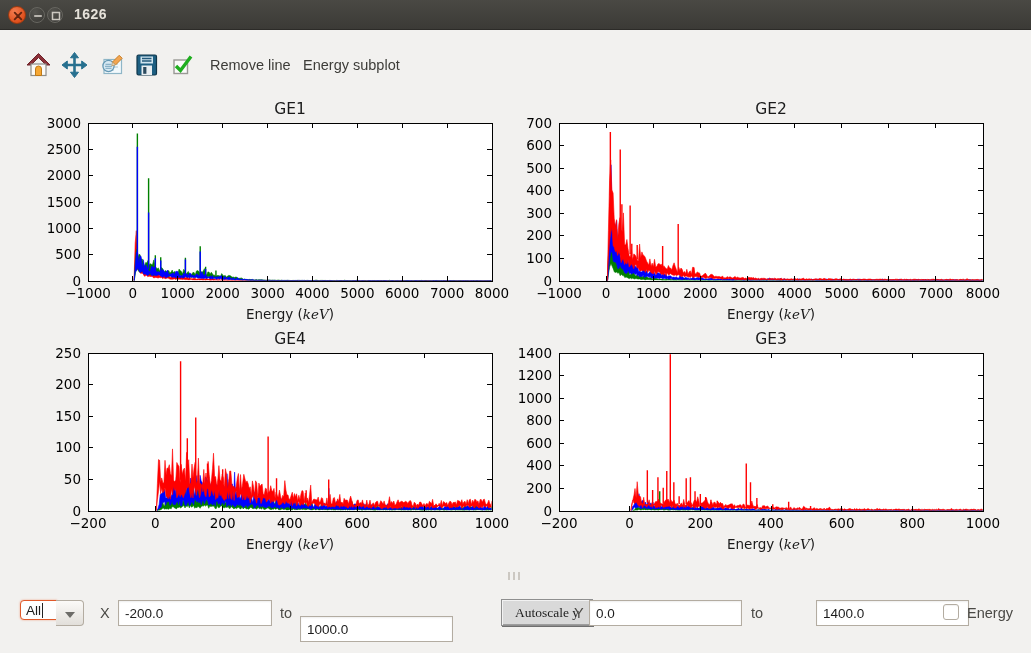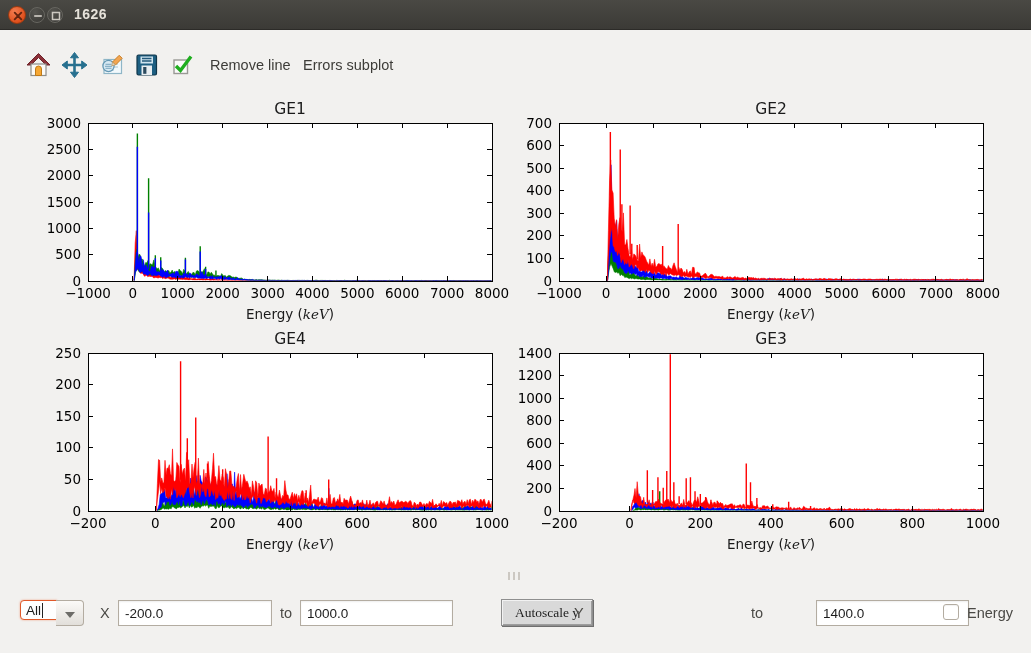--- a/index.html
+++ b/index.html
@@ -118,21 +118,21 @@
       <rect x="10.2" y="15.5" width="3.2" height="6.8" fill="#2b4a5e"></rect>
     </svg>
   </div>
   <div class="tool" style="left:169px;">
     <svg width="27" height="28" viewBox="0 0 27 27">
       <rect x="5" y="8.5" width="13.5" height="13.5" fill="#fbfbfa" stroke="#9a9995" stroke-width="1.4"></rect>
       <path d="M7,14.5 L11.5,19 L22,5" fill="none" stroke="#1fae1f" stroke-width="3.4"></path>
     </svg>
   </div>
   <span class="tool-text" style="left:210px;">Remove line</span>
-  <span class="tool-text" style="left:303px;">Errors subplot</span>
+  <span class="tool-text" style="left:303px;">Energy subplot</span>
 
   <div class="plot" id="plot0" style="left:10px; top:95px; width:505px; height:230px;">
       <svg width="505" height="230">
         <rect x="78" y="28" width="404" height="158" fill="#ffffff"></rect>
         <clipPath id="clip0">
           <rect x="78.5" y="28.5" width="403" height="157"></rect>
         </clipPath>
         <g clip-path="url(#clip0)">
           <path d="M124.0,186.0L125.2,148.0L126.3,135.7L127.5,160.3L128.6,162.7L129.8,168.9L130.9,173.0L132.1,174.5L133.2,172.5L134.4,171.0L135.5,174.2L136.7,175.0L137.8,176.7L139.0,173.6L140.1,175.6L141.3,176.9L142.4,176.9L143.6,177.3L144.7,177.1L145.9,176.6L147.0,177.7L148.2,178.2L149.3,180.6L150.5,181.0L151.6,178.4L152.8,180.2L153.9,177.3L155.1,179.0L156.2,179.2L157.4,181.4L158.5,181.1L159.7,182.0L160.8,182.4L162.0,180.4L163.1,182.2L164.3,180.9L165.5,182.3L166.6,182.1L167.8,182.6L168.9,182.1L170.1,181.6L171.2,181.2L172.4,182.5L173.5,182.0L174.7,182.1L175.8,183.0L177.0,181.4L178.1,183.4L179.3,181.9L180.4,183.5L181.6,183.7L182.7,183.7L183.9,183.2L185.0,183.2L186.2,184.2L187.3,184.0L188.5,183.7L189.6,183.4L190.8,184.1L191.9,183.5L193.1,183.4L194.2,184.4L195.4,183.5L196.5,183.7L197.7,184.0L198.8,184.3L200.0,183.8L201.1,183.5L202.3,183.9L203.4,183.9L204.6,184.0L205.7,184.7L206.9,184.4L208.0,184.7L209.2,184.5L210.3,184.9L211.5,184.8L212.6,184.7L213.8,184.8L214.9,184.6L216.1,184.5L217.2,185.1L218.4,185.1L219.6,184.6L220.7,184.7L221.9,185.1L223.0,185.0L224.2,184.4L225.3,185.2L226.5,185.2L227.6,184.9L228.8,185.0L229.9,184.9L231.1,185.2L232.2,185.2L233.4,185.4L234.5,185.4L235.7,185.1L236.8,185.3L238.0,185.4L239.1,185.4L240.3,185.5L241.4,185.3L242.6,185.4L243.7,185.4L244.9,185.4L246.0,185.4L247.2,185.5L248.3,185.5L249.5,185.5L250.6,185.6L251.8,185.5L252.9,185.5L254.1,185.6L255.2,185.5L256.4,185.4L257.5,185.6L258.7,185.4L259.8,185.6L261.0,185.5L262.1,185.5L263.3,185.6L264.4,185.5L265.6,185.6L266.7,185.5L267.9,185.5L269.0,185.6L270.2,185.6L271.4,185.6L272.5,185.7L273.7,185.6L274.8,185.7L276.0,185.5L277.1,185.6L278.3,185.5L279.4,185.6L280.6,185.6L281.7,185.6L282.9,185.5L284.0,185.7L285.2,185.6L286.3,185.6L287.5,185.6L288.6,185.7L289.8,185.4L290.9,185.7L292.1,185.7L293.2,185.7L294.4,185.6L295.5,185.6L296.7,185.6L297.8,185.6L299.0,185.6L300.1,185.5L301.3,185.7L302.4,185.7L303.6,185.6L304.7,185.7L305.9,185.7L307.0,185.6L308.2,185.5L309.3,185.7L310.5,185.7L311.6,185.7L312.8,185.6L313.9,185.6L315.1,185.6L316.2,185.7L317.4,185.5L318.5,185.7L319.7,185.6L320.8,185.6L322.0,185.7L323.1,185.7L324.3,185.6L325.5,185.7L326.6,185.7L327.8,185.7L328.9,185.7L330.1,185.6L331.2,185.6L332.4,185.6L333.5,185.7L334.7,185.7L335.8,185.7L337.0,185.6L338.1,185.7L339.3,185.7L340.4,185.7L341.6,185.7L342.7,185.7L343.9,185.6L345.0,185.6L346.2,185.7L347.3,185.7L348.5,185.6L349.6,185.7L350.8,185.7L351.9,185.7L353.1,185.6L354.2,185.7L355.4,185.6L356.5,185.7L357.7,185.7L358.8,185.5L360.0,185.8L361.1,185.7L362.3,185.8L363.4,185.7L364.6,185.7L365.7,185.7L366.9,185.7L368.0,185.7L369.2,185.7L370.3,185.5L371.5,185.6L372.6,185.8L373.8,185.5L374.9,185.6L376.1,185.7L377.3,185.7L378.4,185.6L379.6,185.8L380.7,185.7L381.9,185.7L383.0,185.7L384.2,185.7L385.3,185.7L386.5,185.7L387.6,185.8L388.8,185.8L389.9,185.6L391.1,185.7L392.2,185.6L393.4,185.7L394.5,185.6L395.7,185.7L396.8,185.7L398.0,185.7L399.1,185.7L400.3,185.8L401.4,185.8L402.6,185.7L403.7,185.7L404.9,185.7L406.0,185.7L407.2,185.7L408.3,185.7L409.5,185.6L410.6,185.7L411.8,185.7L412.9,185.7L414.1,185.7L415.2,185.5L416.4,185.6L417.5,185.5L418.7,185.5L419.8,185.7L421.0,185.8L422.1,185.8L423.3,185.7L424.4,185.7L425.6,185.7L426.7,185.7L427.9,185.7L429.0,185.8L430.2,185.7L431.4,185.8L432.5,185.8L433.7,185.6L434.8,185.7L436.0,185.7L437.1,185.7L438.3,185.7L439.4,185.8L440.6,185.8L441.7,185.7L442.9,185.8L444.0,185.7L445.2,185.7L446.3,185.8L447.5,185.7L448.6,185.7L449.8,185.7L450.9,185.7L452.1,185.7L453.2,185.7L454.4,185.7L455.5,185.7L456.7,185.7L457.8,185.7L459.0,185.7L460.1,185.8L461.3,185.8L462.4,185.7L463.6,185.7L464.7,185.8L465.9,185.7L467.0,185.7L468.2,185.7L469.3,185.8L470.5,185.8L471.6,185.7L472.8,185.7L473.9,185.7L475.1,185.8L476.2,185.7L477.4,185.7L478.5,185.7L479.7,185.7L480.8,185.7L482.0,185.8L482.0,185.9L480.8,185.9L479.7,185.9L478.5,185.9L477.4,185.9L476.2,185.9L475.1,185.9L473.9,185.9L472.8,185.9L471.6,185.9L470.5,185.9L469.3,185.9L468.2,185.9L467.0,185.9L465.9,185.9L464.7,185.9L463.6,185.9L462.4,185.9L461.3,185.9L460.1,185.9L459.0,185.9L457.8,185.9L456.7,185.9L455.5,185.9L454.4,185.9L453.2,185.9L452.1,185.9L450.9,185.9L449.8,185.9L448.6,185.9L447.5,185.9L446.3,185.9L445.2,185.9L444.0,185.9L442.9,185.9L441.7,185.9L440.6,185.9L439.4,185.9L438.3,185.9L437.1,185.9L436.0,185.9L434.8,185.9L433.7,185.9L432.5,185.8L431.4,185.8L430.2,185.8L429.0,185.9L427.9,185.9L426.7,185.9L425.6,185.9L424.4,185.9L423.3,185.9L422.1,185.9L421.0,185.9L419.8,185.8L418.7,185.9L417.5,185.9L416.4,185.9L415.2,185.9L414.1,185.9L412.9,185.9L411.8,185.9L410.6,185.8L409.5,185.9L408.3,185.9L407.2,185.9L406.0,185.9L404.9,185.9L403.7,185.9L402.6,185.9L401.4,185.9L400.3,185.9L399.1,185.9L398.0,185.9L396.8,185.9L395.7,185.9L394.5,185.9L393.4,185.9L392.2,185.8L391.1,185.9L389.9,185.9L388.8,185.9L387.6,185.9L386.5,185.9L385.3,185.9L384.2,185.9L383.0,185.9L381.9,185.9L380.7,185.9L379.6,185.8L378.4,185.8L377.3,185.9L376.1,185.9L374.9,185.9L373.8,185.9L372.6,185.8L371.5,185.9L370.3,185.9L369.2,185.8L368.0,185.9L366.9,185.8L365.7,185.9L364.6,185.9L363.4,185.8L362.3,185.9L361.1,185.8L360.0,185.9L358.8,185.9L357.7,185.9L356.5,185.9L355.4,185.9L354.2,185.9L353.1,185.9L351.9,185.9L350.8,185.9L349.6,185.9L348.5,185.9L347.3,185.9L346.2,185.9L345.0,185.9L343.9,185.9L342.7,185.9L341.6,185.8L340.4,185.8L339.3,185.9L338.1,185.9L337.0,185.9L335.8,185.9L334.7,185.8L333.5,185.9L332.4,185.8L331.2,185.9L330.1,185.8L328.9,185.8L327.8,185.9L326.6,185.9L325.5,185.9L324.3,185.8L323.1,185.8L322.0,185.8L320.8,185.9L319.7,185.9L318.5,185.9L317.4,185.9L316.2,185.8L315.1,185.9L313.9,185.9L312.8,185.8L311.6,185.8L310.5,185.9L309.3,185.8L308.2,185.8L307.0,185.8L305.9,185.9L304.7,185.9L303.6,185.8L302.4,185.8L301.3,185.8L300.1,185.8L299.0,185.8L297.8,185.8L296.7,185.8L295.5,185.9L294.4,185.8L293.2,185.8L292.1,185.8L290.9,185.8L289.8,185.8L288.6,185.8L287.5,185.9L286.3,185.9L285.2,185.8L284.0,185.8L282.9,185.8L281.7,185.8L280.6,185.8L279.4,185.8L278.3,185.8L277.1,185.8L276.0,185.8L274.8,185.8L273.7,185.8L272.5,185.8L271.4,185.8L270.2,185.8L269.0,185.8L267.9,185.8L266.7,185.8L265.6,185.8L264.4,185.8L263.3,185.8L262.1,185.8L261.0,185.8L259.8,185.8L258.7,185.8L257.5,185.7L256.4,185.8L255.2,185.8L254.1,185.8L252.9,185.8L251.8,185.8L250.6,185.8L249.5,185.8L248.3,185.7L247.2,185.7L246.0,185.7L244.9,185.7L243.7,185.7L242.6,185.7L241.4,185.8L240.3,185.8L239.1,185.7L238.0,185.7L236.8,185.6L235.7,185.7L234.5,185.7L233.4,185.6L232.2,185.7L231.1,185.7L229.9,185.6L228.8,185.5L227.6,185.6L226.5,185.7L225.3,185.6L224.2,185.5L223.0,185.6L221.9,185.6L220.7,185.5L219.6,185.4L218.4,185.6L217.2,185.4L216.1,185.4L214.9,185.5L213.8,185.5L212.6,185.3L211.5,185.3L210.3,185.3L209.2,185.3L208.0,185.5L206.9,185.3L205.7,185.2L204.6,185.2L203.4,185.4L202.3,185.1L201.1,185.4L200.0,185.4L198.8,185.0L197.7,185.0L196.5,185.1L195.4,185.3L194.2,184.9L193.1,185.2L191.9,184.9L190.8,184.9L189.6,185.1L188.5,184.8L187.3,185.0L186.2,185.0L185.0,185.0L183.9,184.9L182.7,184.9L181.6,184.6L180.4,184.6L179.3,184.9L178.1,184.9L177.0,184.5L175.8,184.8L174.7,184.5L173.5,184.3L172.4,184.6L171.2,184.2L170.1,184.3L168.9,184.1L167.8,184.6L166.6,184.0L165.5,184.5L164.3,183.7L163.1,184.2L162.0,184.2L160.8,184.3L159.7,184.0L158.5,183.3L157.4,183.1L156.2,183.4L155.1,183.7L153.9,182.7L152.8,183.7L151.6,182.6L150.5,182.7L149.3,182.4L148.2,183.0L147.0,182.7L145.9,182.3L144.7,182.7L143.6,182.9L142.4,181.6L141.3,181.4L140.1,181.4L139.0,181.1L137.8,181.8L136.7,180.0L135.5,180.8L134.4,181.3L133.2,178.9L132.1,178.0L130.9,178.5L129.8,177.5L128.6,175.1L127.5,174.5L126.3,166.0L125.2,170.3L124.0,186.0Z" fill="#ff0000" stroke="#ff0000" stroke-width="0.6"></path>
           <path d="M124.2,186.0L125.4,165.9L126.5,154.3L127.7,166.8L128.8,159.6L130.0,159.6L131.1,164.1L132.3,164.1L133.4,167.8L134.6,171.5L135.7,167.5L136.9,168.0L138.0,165.5L139.2,170.2L140.3,168.7L141.5,169.4L142.6,169.4L143.8,164.9L144.9,170.9L146.1,172.7L147.2,173.7L148.4,172.9L149.5,176.2L150.7,173.2L151.8,172.6L153.0,174.2L154.1,177.6L155.3,175.4L156.4,176.5L157.6,176.5L158.7,175.5L159.9,178.1L161.0,177.3L162.2,175.1L163.3,177.8L164.5,176.4L165.6,178.3L166.8,177.7L167.9,178.6L169.1,174.0L170.3,175.8L171.4,176.5L172.6,178.9L173.7,174.3L174.9,176.0L176.0,179.2L177.2,177.8L178.3,176.4L179.5,178.9L180.6,180.0L181.8,179.2L182.9,177.4L184.1,177.6L185.2,180.1L186.4,176.1L187.5,175.6L188.7,176.3L189.8,178.0L191.0,176.3L192.1,177.8L193.3,176.0L194.4,173.6L195.6,179.2L196.7,179.8L197.9,176.9L199.0,177.1L200.2,179.2L201.3,177.2L202.5,178.9L203.6,180.3L204.8,180.2L205.9,180.8L207.1,180.6L208.2,180.6L209.4,180.8L210.5,181.4L211.7,178.6L212.8,180.2L214.0,181.2L215.1,180.3L216.3,182.2L217.4,181.3L218.6,180.4L219.7,180.5L220.9,181.0L222.0,182.3L223.2,182.0L224.3,182.5L225.5,182.1L226.6,182.0L227.8,183.8L228.9,183.3L230.1,183.3L231.2,182.9L232.4,183.4L233.5,184.5L234.7,183.9L235.8,184.7L237.0,184.5L238.1,184.9L239.3,184.4L240.4,184.6L241.6,184.6L242.7,184.8L243.9,184.9L245.0,185.1L246.2,184.6L247.3,185.0L248.5,184.7L249.6,184.7L250.8,184.8L251.9,184.8L253.1,185.0L254.2,185.0L255.4,185.1L256.5,185.3L257.7,185.4L258.8,185.0L260.0,185.0L261.1,185.3L262.3,185.1L263.4,185.2L264.6,185.2L265.7,185.2L266.9,185.4L268.0,185.0L269.2,185.2L270.3,185.5L271.5,185.1L272.6,185.5L273.8,185.5L274.9,185.3L276.1,185.5L277.2,185.3L278.4,185.4L279.5,185.4L280.7,185.5L281.8,185.5L283.0,185.4L284.1,185.4L285.3,185.6L286.4,185.6L287.6,185.3L288.7,185.4L289.9,185.5L291.0,185.4L292.2,185.4L293.3,185.5L294.5,185.4L295.6,185.5L296.8,185.4L297.9,185.4L299.1,185.6L300.2,185.6L301.4,185.6L302.5,185.6L303.7,185.5L304.8,185.4L306.0,185.1L307.1,185.3L308.3,185.5L309.4,185.5L310.6,185.4L311.7,185.4L312.9,185.4L314.0,185.5L315.2,185.4L316.3,185.6L317.5,185.6L318.6,185.6L319.8,185.4L320.9,185.5L322.1,185.6L323.2,185.5L324.4,185.5L325.5,185.7L326.7,185.4L327.9,185.5L329.0,185.5L330.2,185.6L331.3,185.5L332.5,185.5L333.6,185.5L334.8,185.2L335.9,185.6L337.1,185.5L338.2,185.5L339.4,185.5L340.5,185.6L341.7,185.6L342.8,185.6L344.0,185.5L345.1,185.7L346.3,185.3L347.4,185.6L348.6,185.6L349.7,185.7L350.9,185.7L352.0,185.5L353.2,185.7L354.3,185.5L355.5,185.5L356.6,185.7L357.8,185.6L358.9,185.6L360.1,185.6L361.2,185.7L362.4,185.5L363.5,185.5L364.7,185.5L365.8,185.7L367.0,185.5L368.1,185.6L369.3,185.5L370.4,185.7L371.6,185.6L372.7,185.5L373.9,185.6L375.0,185.7L376.2,185.7L377.3,185.7L378.5,185.5L379.6,185.3L380.8,185.7L381.9,185.6L383.1,185.6L384.2,185.7L385.4,185.6L386.5,185.7L387.7,185.5L388.8,185.6L390.0,185.7L391.1,185.7L392.3,185.7L393.4,185.5L394.6,185.7L395.7,185.5L396.9,185.5L398.0,185.5L399.2,185.6L400.3,185.7L401.5,185.6L402.6,185.6L403.8,185.6L404.9,185.7L406.1,185.6L407.2,185.7L408.4,185.6L409.5,185.6L410.7,185.5L411.8,185.4L413.0,185.7L414.1,185.7L415.3,185.6L416.4,185.5L417.6,185.7L418.7,185.7L419.9,185.7L421.0,185.6L422.2,185.7L423.3,185.6L424.5,185.7L425.6,185.5L426.8,185.5L427.9,185.6L429.1,185.6L430.2,185.7L431.4,185.6L432.5,185.7L433.7,185.6L434.8,185.7L436.0,185.7L437.1,185.7L438.3,185.7L439.4,185.6L440.6,185.6L441.7,185.6L442.9,185.6L444.0,185.4L445.2,185.7L446.3,185.6L447.5,185.7L448.6,185.6L449.8,185.6L450.9,185.6L452.1,185.7L453.2,185.7L454.4,185.7L455.5,185.6L456.7,185.7L457.8,185.6L459.0,185.7L460.1,185.8L461.3,185.7L462.4,185.8L463.6,185.6L464.7,185.8L465.9,185.7L467.0,185.4L468.2,185.8L469.3,185.7L470.5,185.6L471.6,185.7L472.8,185.8L473.9,185.7L475.1,185.8L476.2,185.7L477.4,185.7L478.5,185.8L479.7,185.7L480.8,185.6L482.0,185.7L482.0,185.9L480.8,185.9L479.7,185.9L478.5,185.9L477.4,185.9L476.2,185.8L475.1,185.9L473.9,185.8L472.8,185.8L471.6,185.8L470.5,185.8L469.3,185.8L468.2,185.8L467.0,185.9L465.9,185.8L464.7,185.8L463.6,185.9L462.4,185.8L461.3,185.8L460.1,185.8L459.0,185.8L457.8,185.8L456.7,185.9L455.5,185.8L454.4,185.8L453.2,185.8L452.1,185.8L450.9,185.9L449.8,185.8L448.6,185.8L447.5,185.8L446.3,185.8L445.2,185.8L444.0,185.8L442.9,185.8L441.7,185.8L440.6,185.9L439.4,185.8L438.3,185.8L437.1,185.8L436.0,185.8L434.8,185.8L433.7,185.9L432.5,185.8L431.4,185.8L430.2,185.9L429.1,185.8L427.9,185.8L426.8,185.8L425.6,185.8L424.5,185.9L423.3,185.9L422.2,185.8L421.0,185.8L419.9,185.9L418.7,185.8L417.6,185.8L416.4,185.8L415.3,185.8L414.1,185.8L413.0,185.8L411.8,185.8L410.7,185.8L409.5,185.8L408.4,185.8L407.2,185.8L406.1,185.8L404.9,185.9L403.8,185.8L402.6,185.8L401.5,185.8L400.3,185.8L399.2,185.8L398.0,185.8L396.9,185.9L395.7,185.9L394.6,185.8L393.4,185.8L392.3,185.8L391.1,185.8L390.0,185.8L388.8,185.8L387.7,185.8L386.5,185.8L385.4,185.8L384.2,185.8L383.1,185.8L381.9,185.8L380.8,185.8L379.6,185.8L378.5,185.8L377.3,185.8L376.2,185.8L375.0,185.8L373.9,185.8L372.7,185.8L371.6,185.8L370.4,185.8L369.3,185.8L368.1,185.8L367.0,185.8L365.8,185.8L364.7,185.8L363.5,185.8L362.4,185.8L361.2,185.8L360.1,185.8L358.9,185.8L357.8,185.7L356.6,185.8L355.5,185.8L354.3,185.8L353.2,185.8L352.0,185.8L350.9,185.8L349.7,185.8L348.6,185.8L347.4,185.8L346.3,185.8L345.1,185.8L344.0,185.8L342.8,185.8L341.7,185.8L340.5,185.8L339.4,185.7L338.2,185.8L337.1,185.8L335.9,185.8L334.8,185.8L333.6,185.8L332.5,185.8L331.3,185.8L330.2,185.7L329.0,185.8L327.9,185.8L326.7,185.8L325.5,185.7L324.4,185.8L323.2,185.8L322.1,185.7L320.9,185.8L319.8,185.8L318.6,185.8L317.5,185.8L316.3,185.8L315.2,185.7L314.0,185.8L312.9,185.8L311.7,185.8L310.6,185.8L309.4,185.7L308.3,185.7L307.1,185.8L306.0,185.8L304.8,185.7L303.7,185.7L302.5,185.7L301.4,185.8L300.2,185.7L299.1,185.7L297.9,185.7L296.8,185.8L295.6,185.7L294.5,185.7L293.3,185.7L292.2,185.7L291.0,185.7L289.9,185.6L288.7,185.6L287.6,185.7L286.4,185.8L285.3,185.7L284.1,185.7L283.0,185.7L281.8,185.8L280.7,185.7L279.5,185.6L278.4,185.7L277.2,185.7L276.1,185.7L274.9,185.8L273.8,185.7L272.6,185.7L271.5,185.8L270.3,185.8L269.2,185.8L268.0,185.8L266.9,185.7L265.7,185.6L264.6,185.7L263.4,185.7L262.3,185.7L261.1,185.7L260.0,185.5L258.8,185.6L257.7,185.7L256.5,185.5L255.4,185.5L254.2,185.5L253.1,185.5L251.9,185.4L250.8,185.6L249.6,185.4L248.5,185.5L247.3,185.3L246.2,185.4L245.0,185.4L243.9,185.5L242.7,185.3L241.6,185.3L240.4,185.4L239.3,185.3L238.1,185.0L237.0,185.3L235.8,185.0L234.7,184.8L233.5,184.9L232.4,185.0L231.2,184.9L230.1,184.9L228.9,184.3L227.8,184.2L226.6,184.2L225.5,184.6L224.3,183.8L223.2,183.8L222.0,184.4L220.9,183.6L219.7,183.9L218.6,184.2L217.4,183.1L216.3,183.0L215.1,183.5L214.0,182.9L212.8,183.7L211.7,182.9L210.5,182.8L209.4,183.6L208.2,183.1L207.1,182.8L205.9,182.2L204.8,182.9L203.6,182.5L202.5,182.7L201.3,181.9L200.2,182.6L199.0,181.7L197.9,181.8L196.7,182.0L195.6,182.0L194.4,181.7L193.3,181.4L192.1,181.6L191.0,182.4L189.8,181.3L188.7,182.7L187.5,181.0L186.4,181.6L185.2,182.6L184.1,180.9L182.9,180.9L181.8,182.4L180.6,182.2L179.5,181.6L178.3,181.9L177.2,182.5L176.0,180.3L174.9,181.1L173.7,180.6L172.6,180.4L171.4,181.3L170.3,180.3L169.1,182.3L167.9,181.0L166.8,180.0L165.6,182.1L164.5,182.0L163.3,180.2L162.2,180.2L161.0,179.7L159.9,181.0L158.7,182.1L157.6,181.0L156.4,180.5L155.3,180.1L154.1,179.4L153.0,179.0L151.8,178.6L150.7,179.0L149.5,179.0L148.4,178.1L147.2,178.1L146.1,179.1L144.9,178.8L143.8,180.8L142.6,179.3L141.5,179.3L140.3,180.0L139.2,179.1L138.0,179.7L136.9,178.8L135.7,176.9L134.6,177.8L133.4,174.2L132.3,176.5L131.1,176.7L130.0,176.9L128.8,176.5L127.7,174.0L126.5,171.6L125.4,178.4L124.2,186.0Z" fill="#008000" stroke="#008000" stroke-width="0.6"></path>
@@ -462,24 +462,25 @@
 
   <div class="combo-entry">
     <span>All</span>
     <span class="caret"></span>
   </div>
   <div class="combo-arrow"></div>
 
   <span class="ctl-label" style="left:100px;">X</span>
   <input class="tb-input" style="left: 118px; width: 154px;" value="-200.0">
   <span class="ctl-label" style="left:280px;">to</span>
-  <input class="tb-input" style="left: 300px; width: 153px;" value="1000.0">
+  <input class="tb-input" style="left: 300px; width: 153px; margin-top: 16px;" value="1000.0">
 
   <button class="tk-button">Autoscale y</button>
 
   <span class="ctl-label" style="left:574px;">Y</span>
+  <input class="tb-input" style="left: 589px; width: 153px;" value="0.0">
   <span class="ctl-label" style="left:751px;">to</span>
   <input class="tb-input" style="left: 816px; width: 153px;" value="1400.0">
 
   <div class="checkbox"></div>
   <span class="ctl-label" style="left:967px;">Energy</span>
 
 </div>
 
 </body></html>

